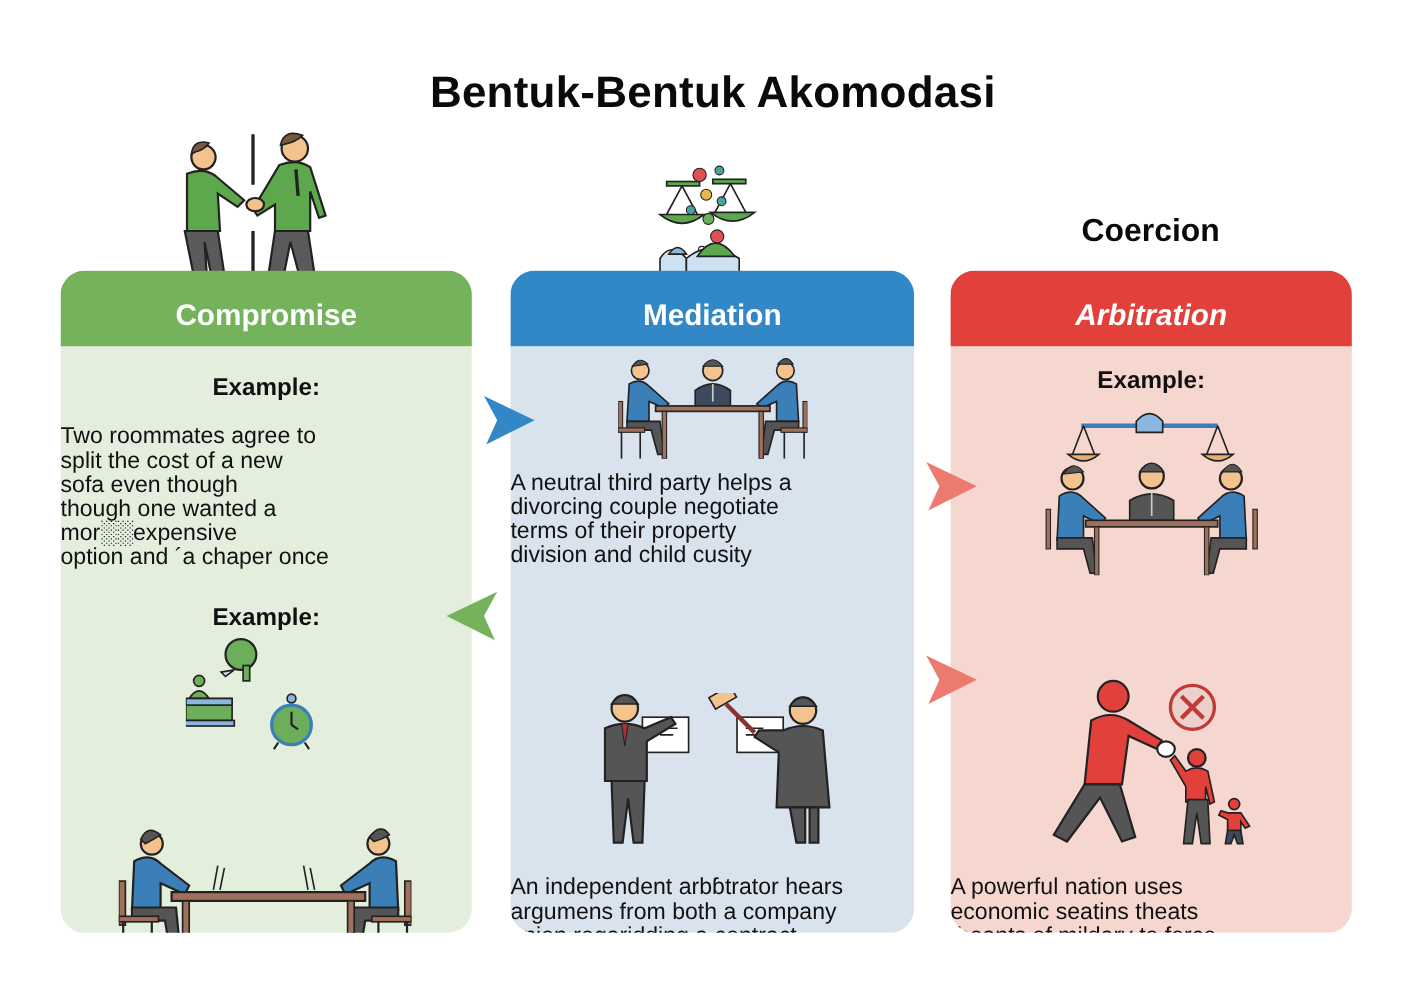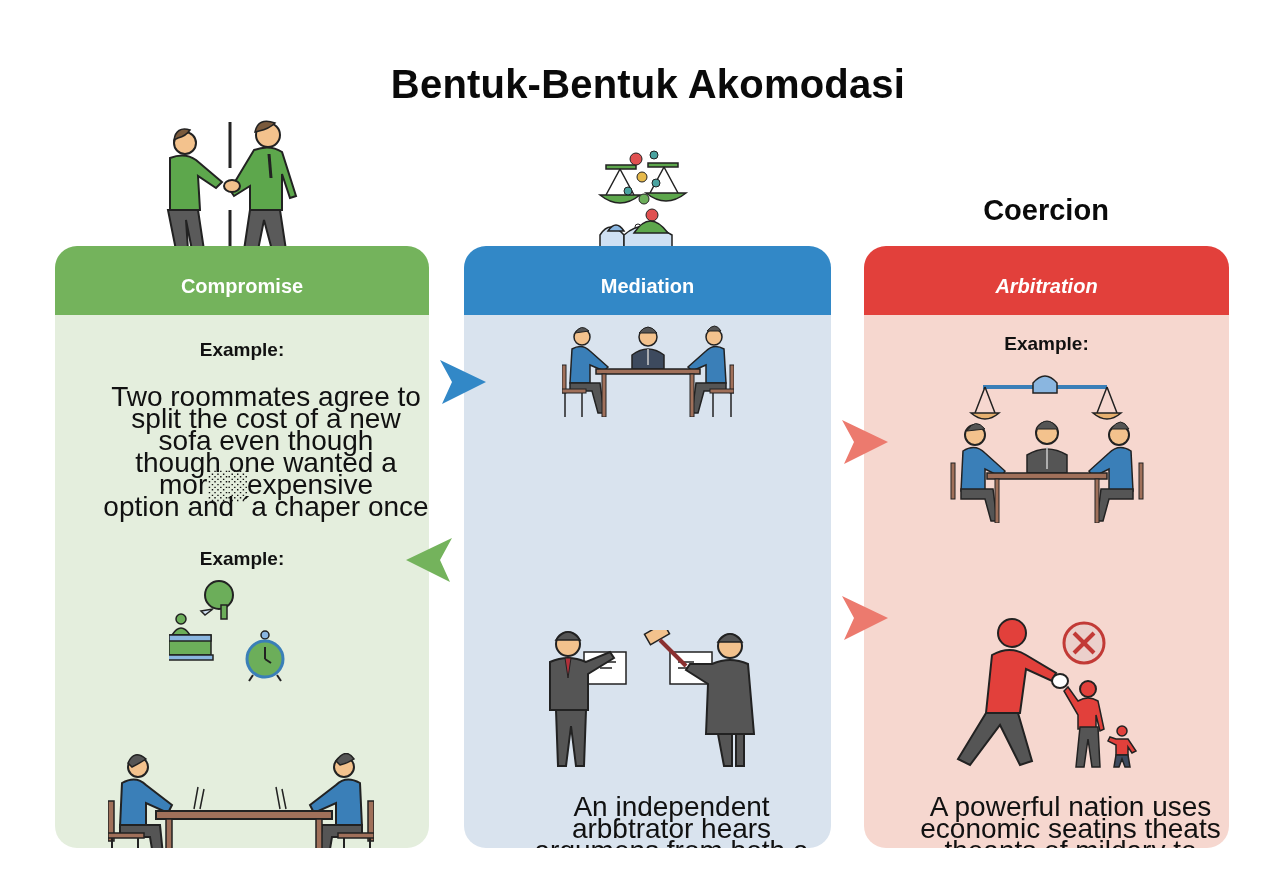--- a/index.html
+++ b/index.html
@@ -13,41 +13,40 @@
   .side-label {
     position: absolute; left: 946px; top: 194px; width: 200px; text-align: center;
     font-size: 29px; font-weight: bold; color: #0a0a0a;
   }
 
   .card {
     position: absolute; top: 246px; height: 602px; border-radius: 22px; overflow: hidden;
   }
   .card-header {
     height: 69px; display: flex; align-items: center; justify-content: center;
-    color: #fff; font-size: 20px; font-weight: bold; padding-top: 12px;
+    color: #fff; font-size: 27px; font-weight: bold; padding-top: 12px;
   }
   .card-body { position: relative; height: 533px; }
 
   .c-green { left: 55px; width: 374px; }
   .c-green .card-header { background: #74b35c; }
   .c-green .card-body { background: #e4eedd; }
 
   .c-blue { left: 464px; width: 367px; }
   .c-blue .card-header { background: #3288c7; }
   .c-blue .card-body { background: #d9e3ee; }
 
   .c-red { left: 864px; width: 365px; }
   .c-red .card-header { background: #e2403b; font-style: italic; }
   .c-red .card-body { background: #f6d7cf; }
 
-  .ex-label { position: absolute; width: 100%; text-align: center; font-size: 19px; font-weight: bold; color: #111; }
+  .ex-label { position: absolute; width: 100%; text-align: center; font-size: 22px; font-weight: bold; color: #111; }
   .ex-text {
-    position: absolute; width: 100%; text-align: center; font-size: 28px; line-height: 22px; color: #111;
+    position: absolute; width: 100%; font-size: 21px; line-height: 22px; color: #111;
     white-space: pre-line;
-    padding-left: 48px;
   }
 
   .arrow { position: absolute; }
   .illus { position: absolute; }
 </style>
 </head>
 <body>
 
 <div class="title">Bentuk-Bentuk Akomodasi</div>
 <div class="side-label">Coercion</div>
@@ -167,20 +166,24 @@
       <path d="M164 58 l-30 0 l-4 30 l6 0 l6 -22 l22 0 z" fill="#555" stroke="#222" stroke-width="1.5"></path>
       <rect x="168" y="40" width="4" height="28" fill="#a0705a" stroke="#222" stroke-width="1"></rect>
       <rect x="148" y="64" width="24" height="4" fill="#a0705a" stroke="#222" stroke-width="1"></rect>
       <line x1="151" y1="68" x2="151" y2="92" stroke="#222" stroke-width="1.5"></line>
       <line x1="169" y1="68" x2="169" y2="92" stroke="#222" stroke-width="1.5"></line>
       <rect x="34" y="44" width="104" height="5" fill="#a0705a" stroke="#222" stroke-width="1.5"></rect>
       <rect x="40" y="49" width="4" height="43" fill="#a0705a" stroke="#222" stroke-width="1"></rect>
       <rect x="128" y="49" width="4" height="43" fill="#a0705a" stroke="#222" stroke-width="1"></rect>
     </svg>
 
+    <div class="ex-text" style="top:113px">A neutral third party helps a
+divorcing couple negotiate
+terms of their property
+division and child cusity</div>
 
     <svg class="illus" style="left:80px;top:315px" width="215" height="140" viewBox="0 0 215 140">
       <rect x="40" y="22" width="42" height="32" fill="#fff" stroke="#222" stroke-width="1.5"></rect>
       <line x1="56" y1="32" x2="72" y2="32" stroke="#222" stroke-width="1.5"></line>
       <line x1="56" y1="38" x2="68" y2="38" stroke="#222" stroke-width="1.5"></line>
       <circle cx="24" cy="14" r="12" fill="#f3c28d" stroke="#222" stroke-width="2"></circle>
       <path d="M12 10 q12 -16 24 0 z" fill="#555" stroke="#222" stroke-width="1.5"></path>
       <path d="M6 32 q18 -8 36 0 l24 -10 l4 6 l-26 16 l0 36 l-38 0 z" fill="#555" stroke="#222" stroke-width="2"></path>
       <path d="M21 28 l3 20 l3 -20 z" fill="#b0303a" stroke="#222" stroke-width="1"></path>
       <path d="M12 80 l30 0 l-2 56 l-8 0 l-5 -40 l-5 40 l-8 0 z" fill="#555" stroke="#222" stroke-width="2"></path>

